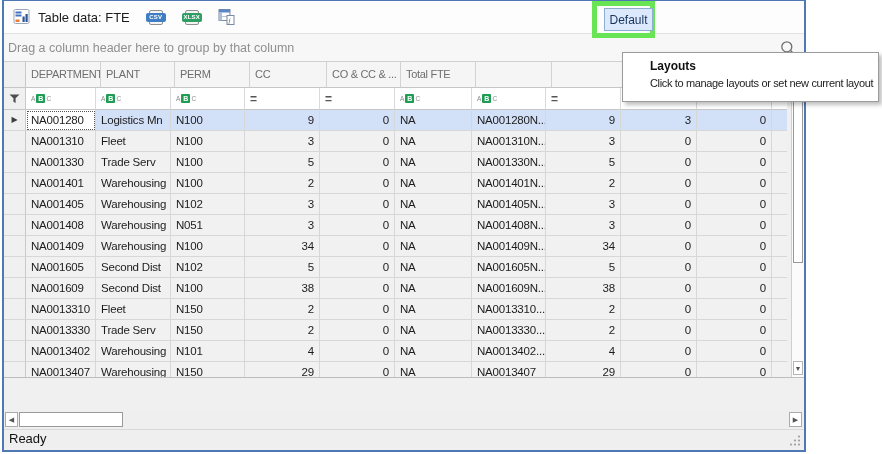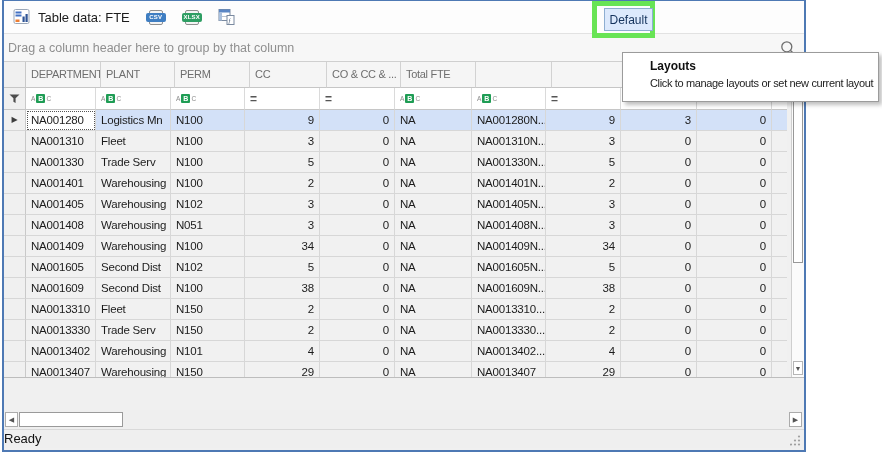--- a/index.html
+++ b/index.html
@@ -69,21 +69,21 @@
 
   
   .filler{height:32px;background:#f0f0f0;}
   .hscroll{height:19px;background:#efefef;position:relative;}
   .hs-btn{position:absolute;top:2px;width:13px;height:15px;background:#fff;border:1px solid #ababab;
     color:#555;font-size:7px;line-height:13px;text-align:center;box-sizing:border-box;}
   .hs-left{left:1px;}
   .hs-right{right:2px;}
   .hs-thumb{position:absolute;left:15px;top:2px;width:104px;height:15px;background:#fff;border:1px solid #9a9a9a;box-sizing:border-box;}
   .statusbar{height:18px;border-top:1px solid #d9d9d9;background:#efefef;font-size:13px;color:#111;
-    line-height:18px;position:relative;}
+    padding-left:5px;line-height:18px;position:relative;}
   .grip{position:absolute;right:3px;bottom:2px;}
 
   
   .green-box{position:absolute;left:592px;top:1px;width:63px;height:37px;box-sizing:border-box;
     border:5px solid var(--highlight-green,#68e455);z-index:50;}
   .default-btn{position:absolute;left:604px;top:8px;width:49px;height:23px;z-index:51;
     background:#dce9fc;border:1px solid #8eaed1;font-size:12px;color:#15335c;
     font-family:"Liberation Sans",sans-serif;padding:0;text-align:center;}
   .tooltip{position:absolute;left:622px;top:52px;width:257px;height:50px;box-sizing:border-box;z-index:60;
     background:#fff;border:1px solid #9b9b9b;box-shadow:3px 3px 4px rgba(0,0,0,.25);padding:6px 27px;overflow:hidden;}

